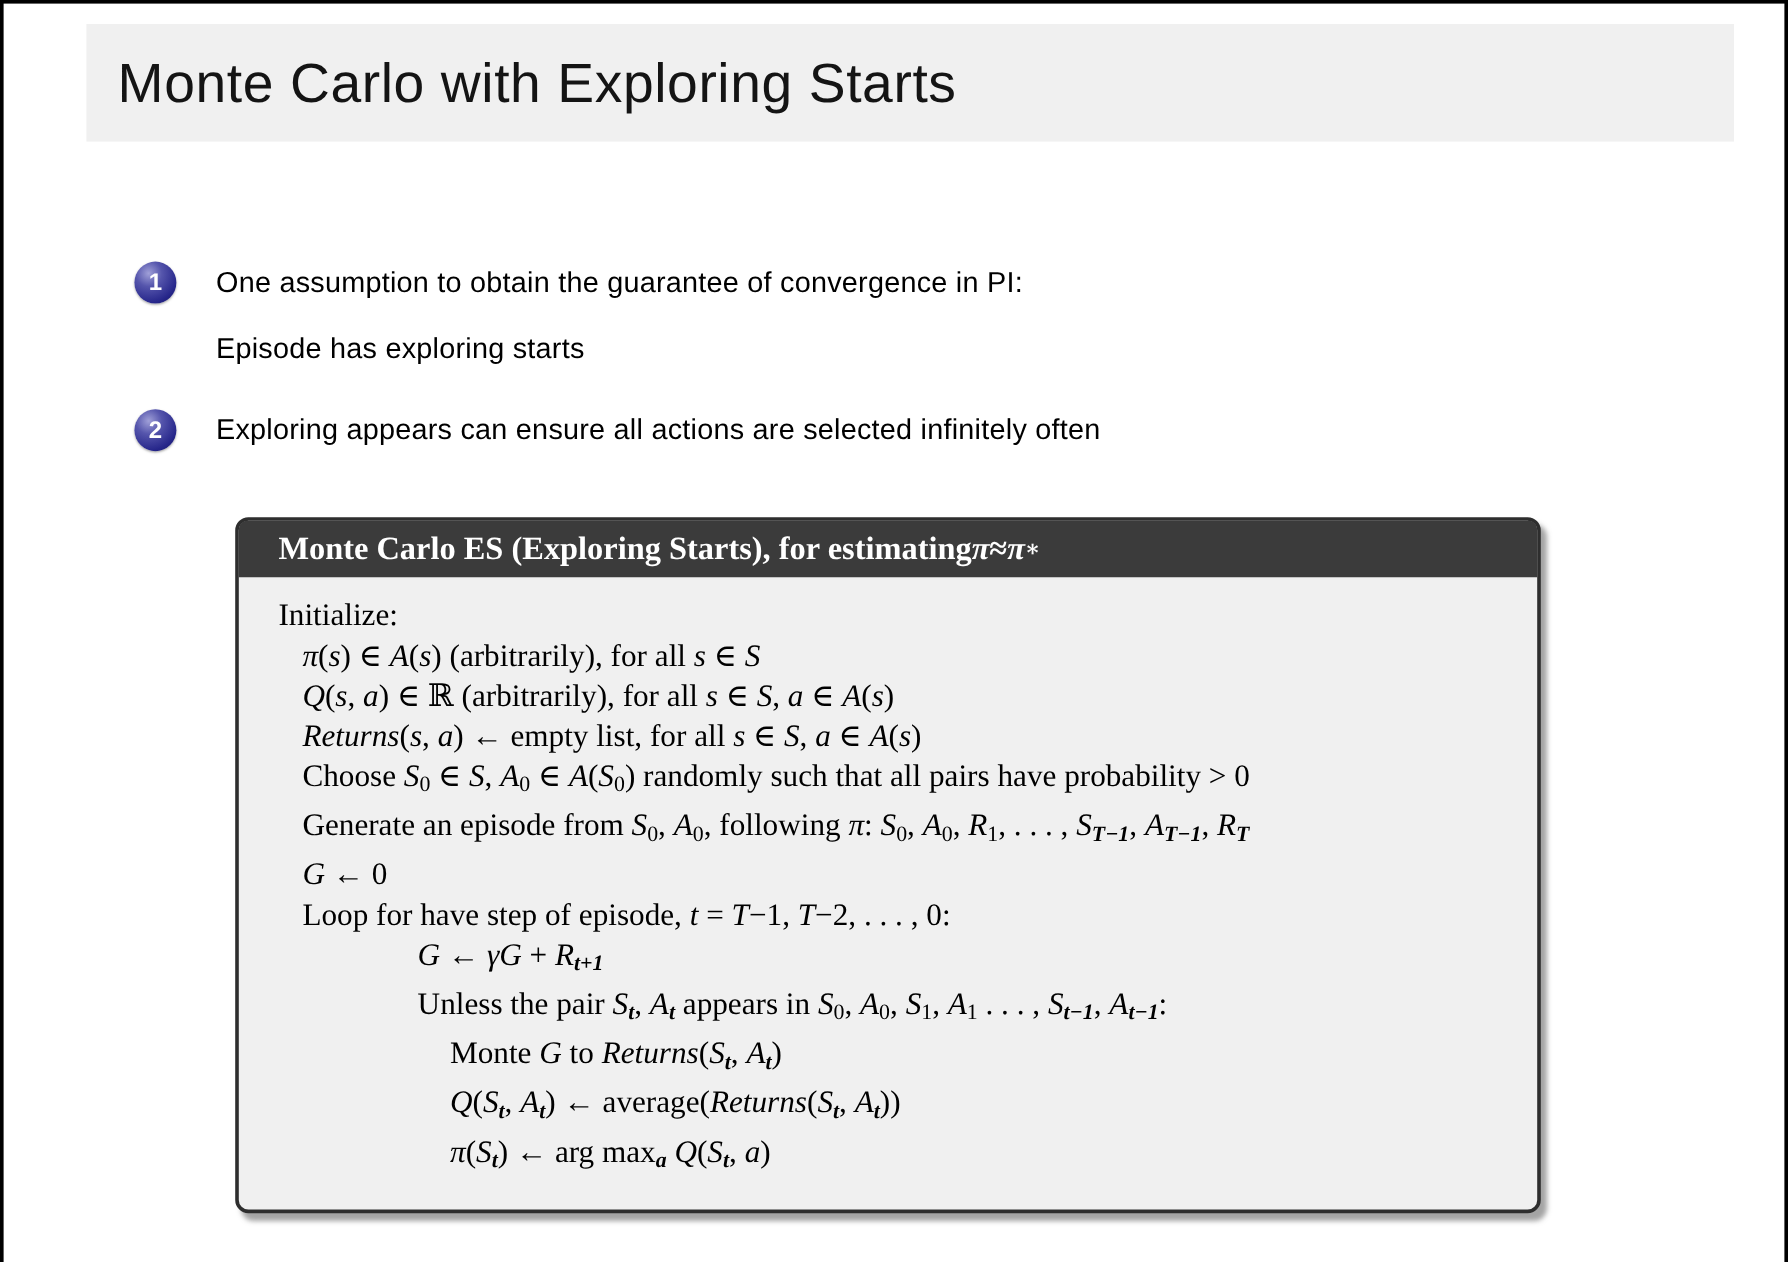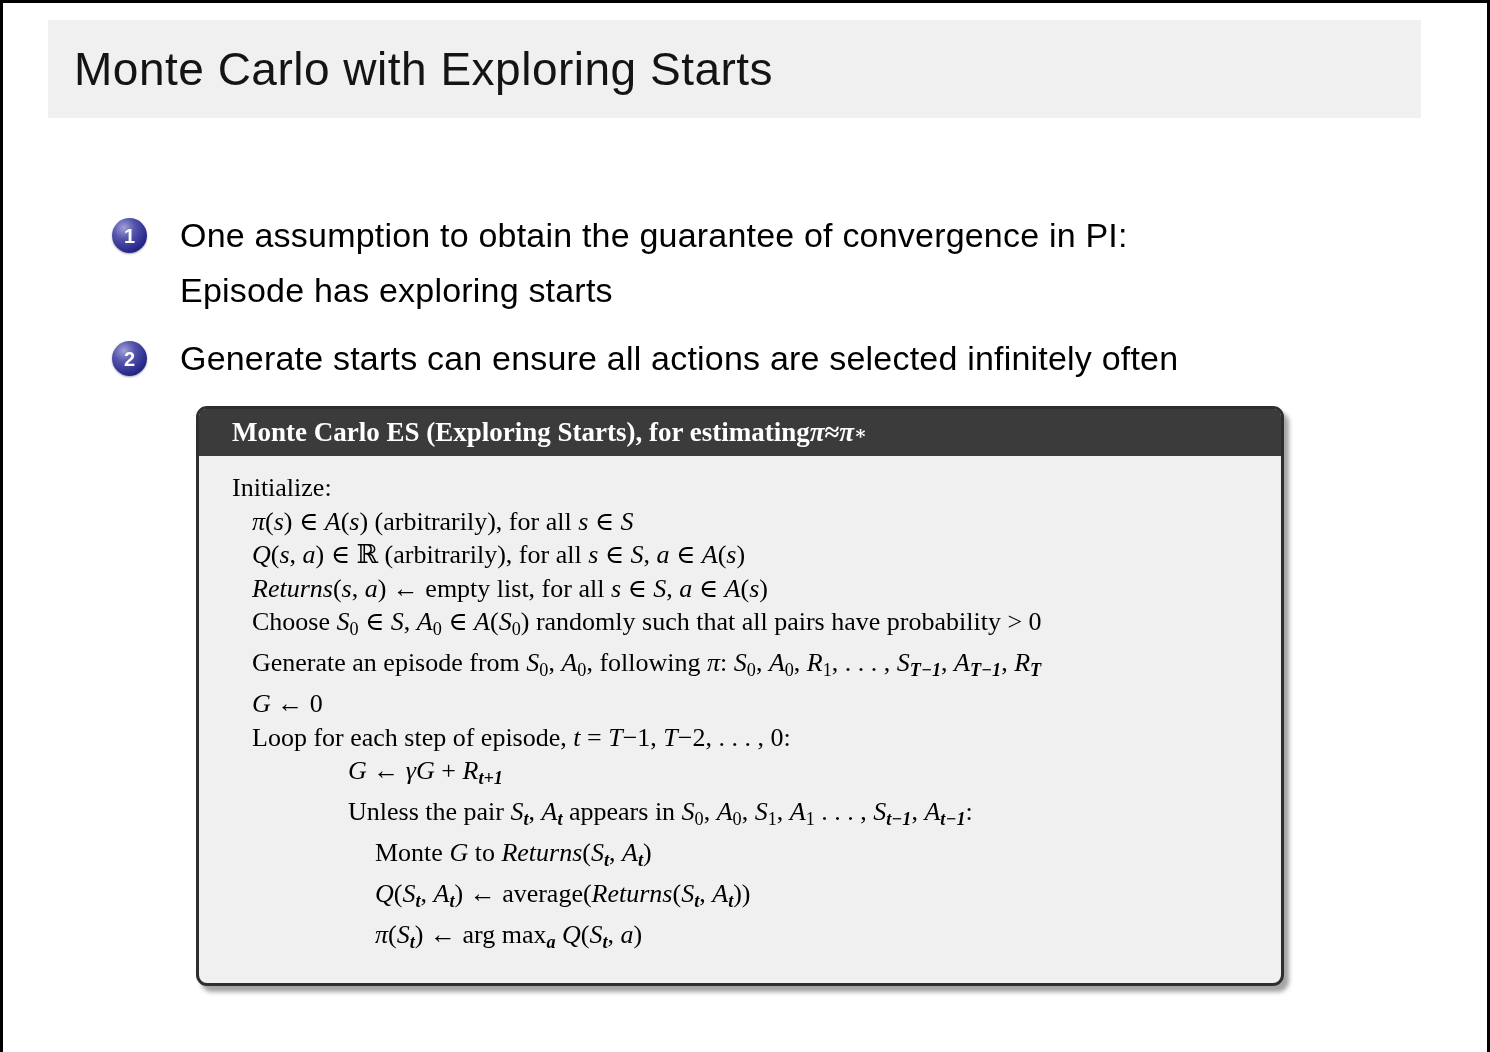--- a/index.html
+++ b/index.html
@@ -7,46 +7,46 @@
     width:1490px; height:1052px; background:#ffffff; position:relative;
     font-family:"Liberation Sans", sans-serif; overflow:hidden;
   }
   
   .frame-border {
     position:absolute; inset:0; pointer-events:none; z-index:10;
     border-left:3px solid #000; border-top:3px solid #000; border-right:3px solid #000;
   }
   
   .frametitle {
-    position:absolute; left:48px; top:20px; width:1373px; height:98px;
+    position:absolute; left:72px; top:20px; width:1373px; height:98px;
     background:var(--title-band-bg, #f0f0f0);
     display:flex; align-items:center; padding-left:26px; box-sizing:border-box;
   }
   .frametitle span {
     font-size:46px; color:#141414; letter-spacing:0.5px; font-weight:400;
   }
   
   .bullets { position:absolute; left:112px; top:208px; width:1310px; }
   .bullet { display:flex; align-items:flex-start; }
   .bullet + .bullet { margin-top:13px; }
   .ball {
     flex:0 0 auto; width:35px; height:35px; border-radius:50%;
     margin-top:10px; margin-right:33px;
     background:radial-gradient(circle at 34% 28%, #a0a0d8 0%, #5555ac 32%, var(--ball-color,#26268a) 72%, #14145c 100%);
     display:flex; align-items:center; justify-content:center;
     box-shadow:0 1px 2px rgba(0,0,0,0.35);
   }
   .ball span { color:#ffffff; font-size:20px; font-weight:bold; line-height:1; }
   .btext {
-    font-size:34px; line-height:55px; color:#000000; white-space:pre-line;
+    font-size:24px; line-height:55px; color:#000000; white-space:pre-line;
     letter-spacing:0.2px;
   }
   
   .algo {
-    position:absolute; left:196px; top:406px; width:1088px; box-sizing:border-box;
+    position:absolute; left:196px; top:431px; width:1088px; box-sizing:border-box;
     border:3px solid #2e2e2e; border-radius:11px;
     background:var(--algo-body-bg, #f0f0f0);
     box-shadow:5px 6px 4px rgba(90,90,90,0.55);
   }
   .algo-header {
     background:var(--algo-header-bg, #3b3b3b); color:#ffffff;
     font-family:"Liberation Serif","DejaVu Serif",serif; font-weight:bold;
     font-size:27px; height:47px; display:flex; align-items:center;
     padding-left:33px; border-radius:7px 7px 0 0;
   }
@@ -79,40 +79,40 @@
     <span class="ball">
       <span>1</span>
     </span>
     <span class="btext">One assumption to obtain the guarantee of convergence in PI:
 Episode has exploring starts</span>
   </div>
   <div class="bullet">
     <span class="ball">
       <span>2</span>
     </span>
-    <span class="btext">Generate starts can ensure all actions are selected infinitely often</span>
+    <span class="btext">Exploring appears can ensure all actions are selected infinitely often</span>
   </div>
 </div>
 
 <div class="algo">
   <div class="algo-header" id="algo-header">
       <span>Monte Carlo ES (Exploring Starts), for estimating </span>
       <span class="seg-i">π</span>
       <span> ≈ </span>
       <span class="seg-i">π</span>
       <span class="seg-sub">∗</span>
     </div>
   <div class="algo-body" id="algo-body">
       <div class="algo-line indent-0"><span>Initialize:</span></div>
       <div class="algo-line indent-1"><span class="seg-i">π</span><span>(</span><span class="seg-i">s</span><span>) ∈ </span><span class="seg-i">A</span><span>(</span><span class="seg-i">s</span><span>) (arbitrarily), for all </span><span class="seg-i">s</span><span> ∈ </span><span class="seg-i">S</span></div>
       <div class="algo-line indent-1"><span class="seg-i">Q</span><span>(</span><span class="seg-i">s</span><span>, </span><span class="seg-i">a</span><span>) ∈ ℝ (arbitrarily), for all </span><span class="seg-i">s</span><span> ∈ </span><span class="seg-i">S</span><span>, </span><span class="seg-i">a</span><span> ∈ </span><span class="seg-i">A</span><span>(</span><span class="seg-i">s</span><span>)</span></div>
       <div class="algo-line indent-1"><span class="seg-i">Returns</span><span>(</span><span class="seg-i">s</span><span>, </span><span class="seg-i">a</span><span>) ← empty list, for all </span><span class="seg-i">s</span><span> ∈ </span><span class="seg-i">S</span><span>, </span><span class="seg-i">a</span><span> ∈ </span><span class="seg-i">A</span><span>(</span><span class="seg-i">s</span><span>)</span></div>
       <div class="algo-line indent-1"><span>Choose </span><span class="seg-i">S</span><span class="seg-sub">0</span><span> ∈ </span><span class="seg-i">S</span><span>, </span><span class="seg-i">A</span><span class="seg-sub">0</span><span> ∈ </span><span class="seg-i">A</span><span>(</span><span class="seg-i">S</span><span class="seg-sub">0</span><span>) randomly such that all pairs have probability &gt; 0</span></div>
       <div class="algo-line indent-1"><span>Generate an episode from </span><span class="seg-i">S</span><span class="seg-sub">0</span><span>, </span><span class="seg-i">A</span><span class="seg-sub">0</span><span>, following </span><span class="seg-i">π</span><span>: </span><span class="seg-i">S</span><span class="seg-sub">0</span><span>, </span><span class="seg-i">A</span><span class="seg-sub">0</span><span>, </span><span class="seg-i">R</span><span class="seg-sub">1</span><span>, . . . , </span><span class="seg-i">S</span><span class="seg-subi">T−1</span><span>, </span><span class="seg-i">A</span><span class="seg-subi">T−1</span><span>, </span><span class="seg-i">R</span><span class="seg-subi">T</span></div>
       <div class="algo-line indent-1"><span class="seg-i">G</span><span> ← 0</span></div>
-      <div class="algo-line indent-1"><span>Loop for each step of episode, </span><span class="seg-i">t</span><span> = </span><span class="seg-i">T</span><span>−1, </span><span class="seg-i">T</span><span>−2, . . . , 0:</span></div>
+      <div class="algo-line indent-1"><span>Loop for have step of episode, </span><span class="seg-i">t</span><span> = </span><span class="seg-i">T</span><span>−1, </span><span class="seg-i">T</span><span>−2, . . . , 0:</span></div>
       <div class="algo-line indent-2"><span class="seg-i">G</span><span> ← </span><span class="seg-i">γG</span><span> + </span><span class="seg-i">R</span><span class="seg-subi">t+1</span></div>
       <div class="algo-line indent-2"><span>Unless the pair </span><span class="seg-i">S</span><span class="seg-subi">t</span><span>, </span><span class="seg-i">A</span><span class="seg-subi">t</span><span> appears in </span><span class="seg-i">S</span><span class="seg-sub">0</span><span>, </span><span class="seg-i">A</span><span class="seg-sub">0</span><span>, </span><span class="seg-i">S</span><span class="seg-sub">1</span><span>, </span><span class="seg-i">A</span><span class="seg-sub">1</span><span> . . . , </span><span class="seg-i">S</span><span class="seg-subi">t−1</span><span>, </span><span class="seg-i">A</span><span class="seg-subi">t−1</span><span>:</span></div>
       <div class="algo-line indent-3"><span>Monte </span><span class="seg-i">G</span><span> to </span><span class="seg-i">Returns</span><span>(</span><span class="seg-i">S</span><span class="seg-subi">t</span><span>, </span><span class="seg-i">A</span><span class="seg-subi">t</span><span>)</span></div>
       <div class="algo-line indent-3"><span class="seg-i">Q</span><span>(</span><span class="seg-i">S</span><span class="seg-subi">t</span><span>, </span><span class="seg-i">A</span><span class="seg-subi">t</span><span>) ← average(</span><span class="seg-i">Returns</span><span>(</span><span class="seg-i">S</span><span class="seg-subi">t</span><span>, </span><span class="seg-i">A</span><span class="seg-subi">t</span><span>))</span></div>
       <div class="algo-line indent-3"><span class="seg-i">π</span><span>(</span><span class="seg-i">S</span><span class="seg-subi">t</span><span>) ← arg max</span><span class="seg-subi">a</span><span> </span><span class="seg-i">Q</span><span>(</span><span class="seg-i">S</span><span class="seg-subi">t</span><span>, </span><span class="seg-i">a</span><span>)</span></div>
     </div>
 </div>
 
 </body></html>

